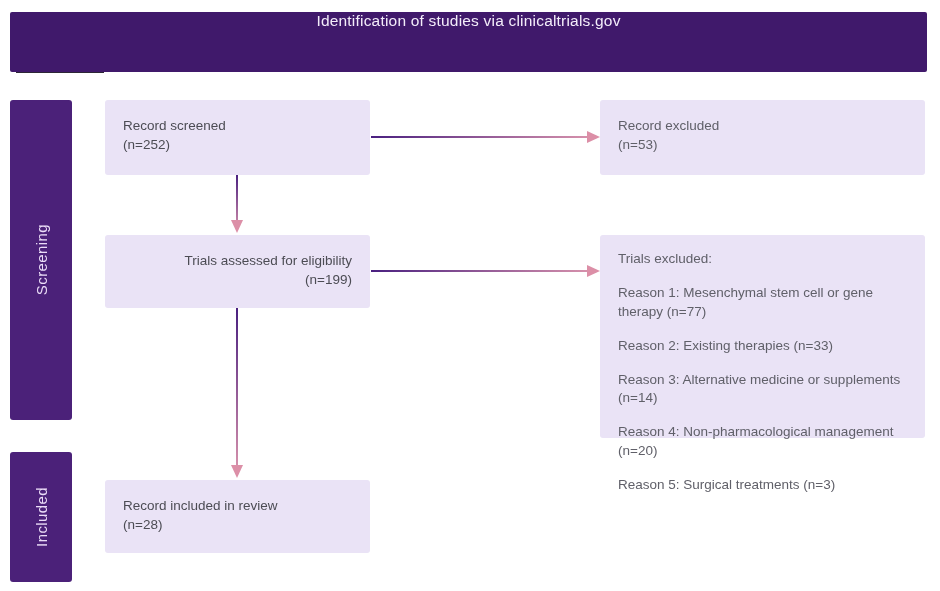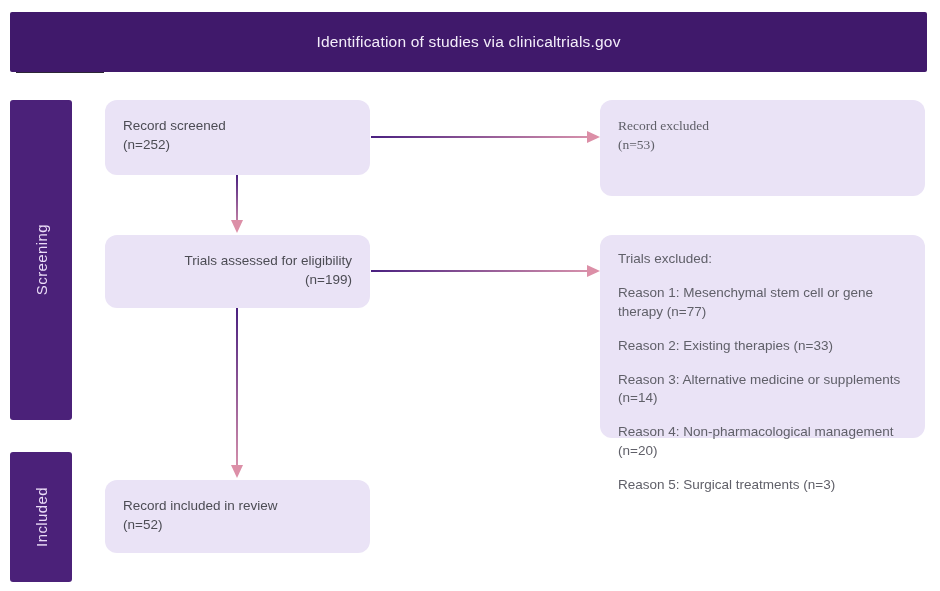--- a/index.html
+++ b/index.html
@@ -23,21 +23,20 @@
   }
 
   
   .titlebar {
     position: absolute;
     left: 10px; top: 12px;
     width: 917px; height: 60px;
     background: #40196B;
     border-radius: 2px;
     display: flex;
-    align-items: center;
     justify-content: center;
     z-index: 3;
   }
   .titlebar span {
     color: #F3EDFA;
     font-size: 15.5px;
     letter-spacing: 0.2px;
   }
   .titlebar-shadow {
     position: absolute;
@@ -67,35 +66,35 @@
     letter-spacing: 0.4px;
     white-space: nowrap;
   }
   .stage-screening { top: 100px; height: 320px; }
   .stage-included  { top: 452px; height: 130px; }
 
   
   .node {
     position: absolute;
     background: #EAE3F6;
-    border-radius: 12px;
+    border-radius: 3px;
     box-sizing: border-box;
     padding: 17px 18px;
     font-size: 13.5px;
     line-height: 1.4;
     z-index: 1;
   }
   .node p { margin: 0; }
   .node-left  { color: #4C4C54; }
   .node-right { color: #606069; }
 
   .node-record-screened  { left: 105px; top: 100px; width: 265px; height: 75px; }
   .node-trials-assessed  { left: 105px; top: 235px; width: 265px; height: 73px; text-align: right; }
   .node-studies-included { left: 105px; top: 480px; width: 265px; height: 73px; }
-  .node-record-excluded  { left: 600px; top: 100px; width: 325px; height: 96px; font-family: Liberation Serif, serif; }
+  .node-record-excluded  { left: 600px; top: 100px; width: 325px; height: 75px; }
   .node-trials-excluded  { left: 600px; top: 235px; width: 325px; height: 203px; padding-top: 15px; }
   .node-trials-excluded .reason { margin-top: 15px; }
 
   
   .arrow-layer {
     position: absolute;
     inset: 0;
     width: 940px;
     height: 591px;
     pointer-events: none;
@@ -138,21 +137,21 @@
     <p>Trials excluded:</p>
     <p class="reason">Reason 1: Mesenchymal stem cell or gene therapy (n=77)</p>
     <p class="reason">Reason 2: Existing therapies (n=33)</p>
     <p class="reason">Reason 3: Alternative medicine or supplements (n=14)</p>
     <p class="reason">Reason 4: Non-pharmacological management (n=20)</p>
     <p class="reason">Reason 5: Surgical treatments (n=3)</p>
   </div>
 
   <div class="node node-left node-studies-included">
     <p>Record included in review</p>
-    <p>(n=52)</p>
+    <p>(n=28)</p>
   </div>
 
   <svg class="arrow-layer" viewBox="0 0 940 591" xmlns="http://www.w3.org/2000/svg">
     <defs>
       <linearGradient id="grad-h" x1="371" y1="0" x2="600" y2="0" gradientUnits="userSpaceOnUse">
         <stop offset="0" stop-color="#4A2080"></stop>
         <stop offset="1" stop-color="#DE97AE"></stop>
       </linearGradient>
       <linearGradient id="grad-v1" x1="0" y1="175" x2="0" y2="233" gradientUnits="userSpaceOnUse">
         <stop offset="0" stop-color="#4A2080"></stop>

